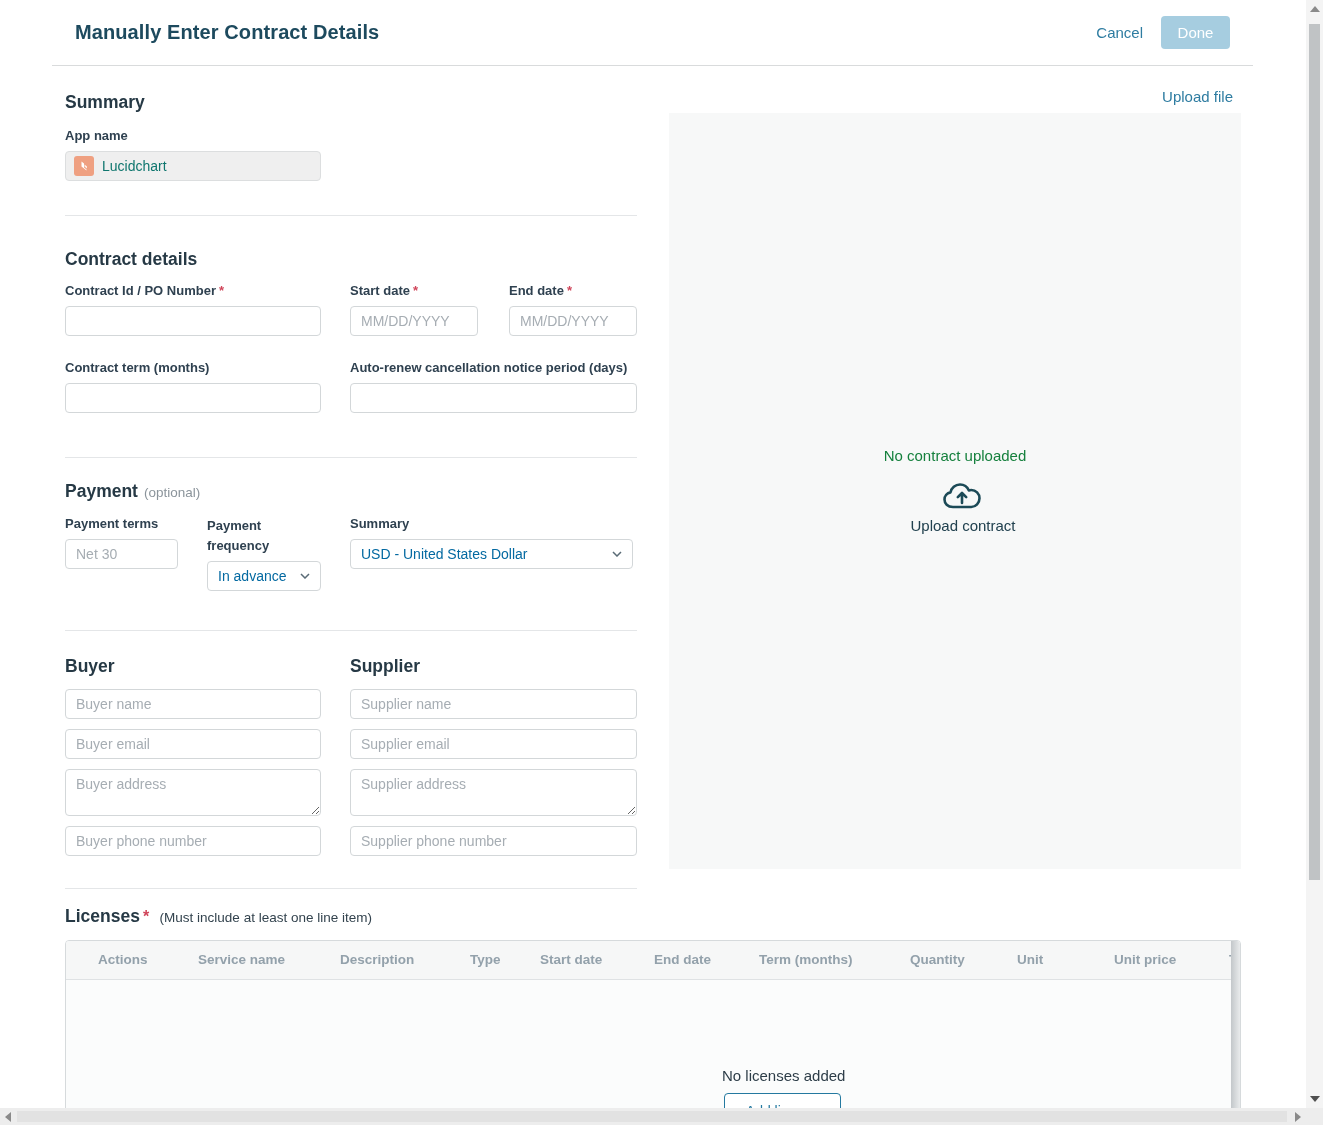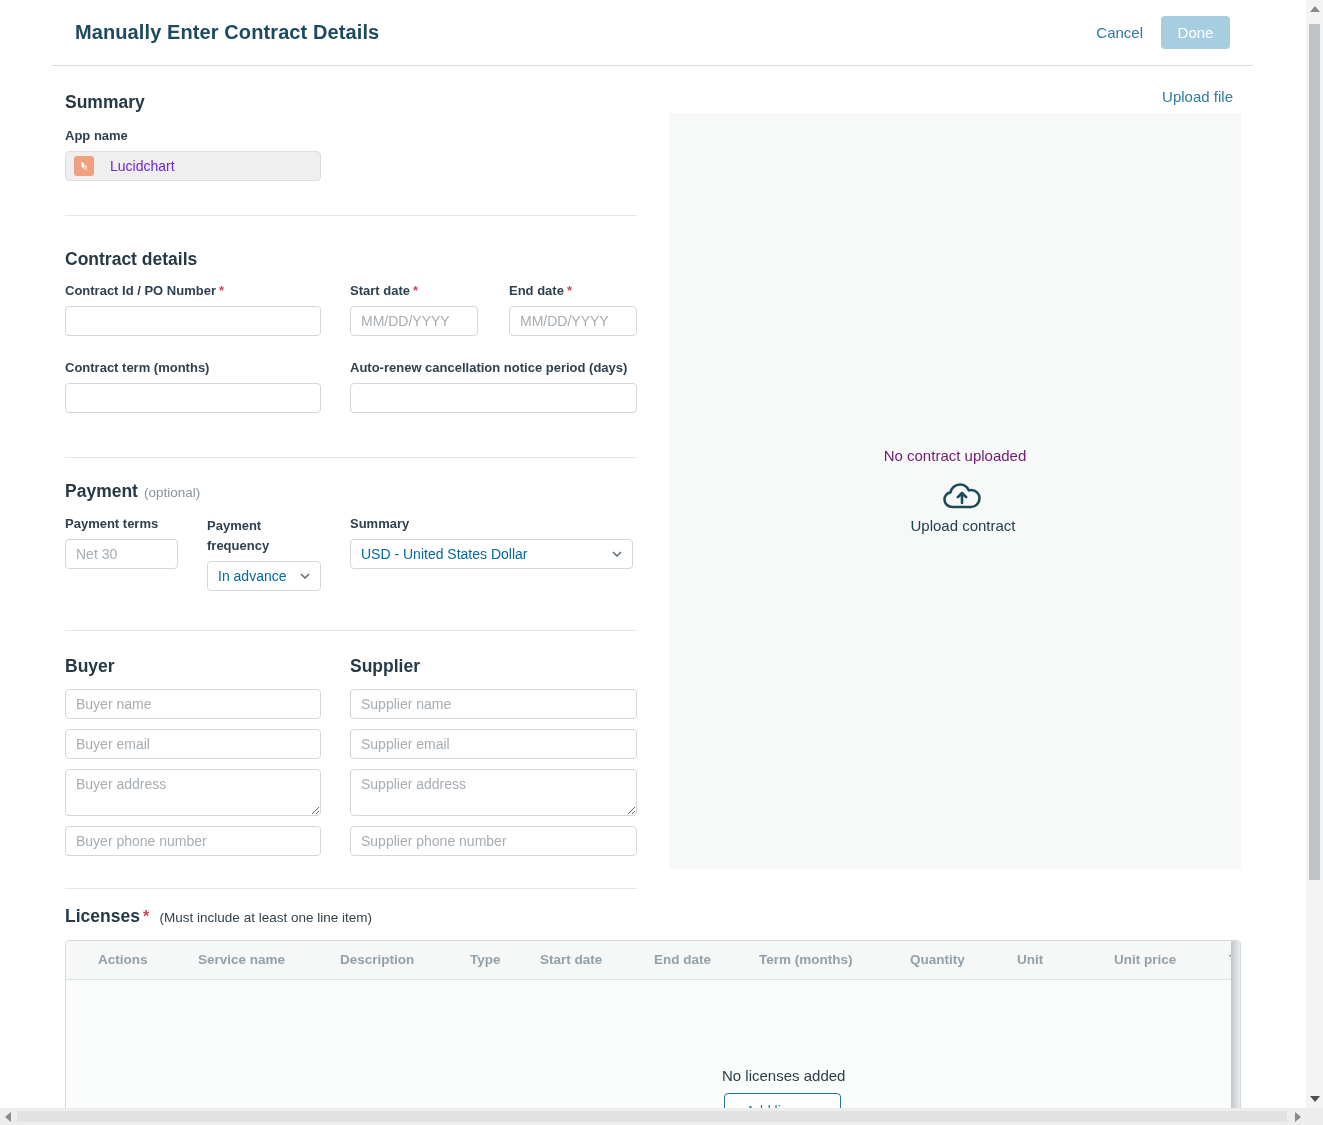--- a/index.html
+++ b/index.html
@@ -30,21 +30,21 @@
   }
   input.txt::placeholder, textarea.txt::placeholder { color:#a6adb3; opacity:1; }
   textarea.txt { height:47px; padding-top:6px; resize:both; }
 
   .sec-summary h2 { margin-top:12px; }
   .app-label { margin-top:15px; }
   .app-field { margin-top:7px; width:256px; height:30px; background:#efefef; border:1px solid #dcdedf;
                border-radius:4px; display:flex; align-items:center; padding:0 8px; }
   .lucid-icon { width:20px; height:20px; border-radius:3px; background:#efa081; display:inline-flex;
                 align-items:center; justify-content:center; flex:none; }
-  .app-field span.val { margin-left:16px; font-size:14px; color:#6d28d9; }
+  .app-field span.val { margin-left:8px; font-size:14px; color:#0f766e; }
   .div-1 { margin-top:34px; }
 
   .sec-contract h2 { margin-top:33px; }
   .frow { display:flex; margin-top:13px; }
   .grp .fld-label { margin-bottom:7px; }
   .w256 { width:256px; } .w128 { width:128px; } .w287 { width:287px; }
   .g2 { margin-left:29px; } .g3 { margin-left:31px; }
   .row2 { margin-top:24px; }
   .div-2 { margin-top:44px; }
 
@@ -62,21 +62,21 @@
   .bs-col h2 { margin-bottom:12px; }
   .bs-col input.txt, .bs-col textarea.txt { margin-bottom:10px; display:block; }
   .div-4 { margin-top:22px; }
 
   
   .right-col { position:absolute; left:669px; top:88px; width:572px; }
   .upload-file-link { display:block; text-align:right; padding-right:8px; color:#2e7ca1;
                       font-size:15px; text-decoration:none; cursor:pointer; }
   .upload-panel { margin-top:8px; width:572px; height:756px; background:#f7f8f8; position:relative; }
   .no-contract { position:absolute; left:0; right:0; top:334px; text-align:center;
-                 font-size:15px; color:#701a75; }
+                 font-size:15px; color:#15803d; }
   .upload-ctr { position:absolute; left:16px; right:0; top:368px; text-align:center; cursor:pointer; }
   .upload-ctr .lbl { display:block; margin-top:2px; font-size:15px; color:#21414f; }
 
   
   .licenses { position:absolute; left:65px; top:906px; width:1176px; }
   .lic-head { font-size:17.5px; font-weight:700; color:#263945; }
   .lic-note { font-size:13.5px; font-weight:400; color:#33434e; margin-left:6px; }
   .lic-table { margin-top:13px; width:1176px; height:240px; border:1px solid #d6dadc;
                border-radius:4px 4px 0 0; overflow:hidden; position:relative; background:#fbfcfc; }
   .lic-thead { position:relative; height:39px; background:#f6f7f7; border-bottom:1px solid #dfe2e4; }

